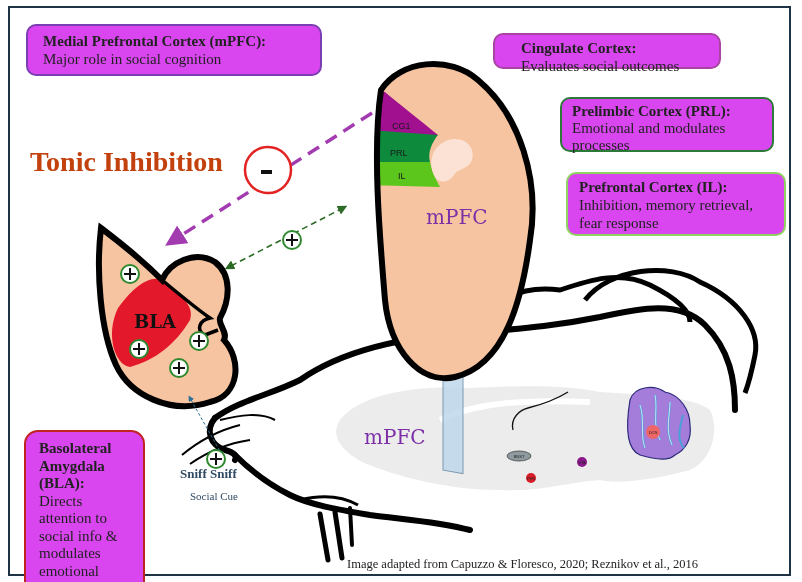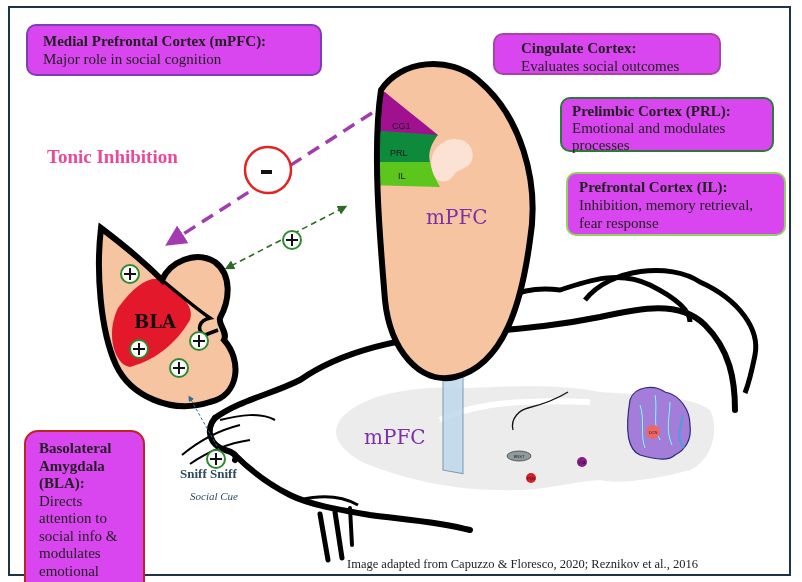--- a/index.html
+++ b/index.html
@@ -2,28 +2,28 @@
 <html><head>
   <meta charset="utf-8">
   <style>
     html, body { margin: 0; padding: 0; background: #ffffff; }
     body { width: 802px; height: 582px; position: relative; overflow: hidden; font-family: "Liberation Serif", "DejaVu Serif", serif; }
     .frame { position: absolute; left: 8px; top: 6px; width: 783px; height: 570px; border: 2px solid #1f3346; box-sizing: border-box; }
     svg.art { position: absolute; left: 0; top: 0; }
     .box { position: absolute; box-sizing: border-box; border-radius: 10px; background: #d946ef; padding: 6px 10px; font-size: 15px; line-height: 18px; color: #222; }
     .box .t { font-weight: bold; display: block; }
     .box-mpfc { left: 26px; top: 24px; width: 296px; height: 52px; border: 2px solid #7a3fb3; padding-left: 15px; }
-    .box-cg { left: 493px; top: 33px; width: 228px; height: 42px; border: 2px solid #a845a3; padding: 4px 12px 4px 26px; }
+    .box-cg { left: 493px; top: 33px; width: 228px; height: 36px; border: 2px solid #a845a3; padding: 4px 12px 4px 26px; }
     .box-prl { left: 560px; top: 97px; width: 214px; height: 55px; border: 2px solid #2b7a38; padding: 4px 8px 4px 10px; line-height: 17px; }
     .box-il { left: 566px; top: 172px; width: 220px; height: 64px; border: 2px solid #8fd363; padding: 4px 8px 4px 11px; line-height: 18px; }
     .box-bla { left: 24px; top: 382px; width: 121px; height: 186px; border: 2px solid #c12222; padding: 8px 6px 6px 13px; font-size: 15px; line-height: 17.5px; border-radius: 14px; margin-top: 48px; }
-    .tonic { position: absolute; left: 47px; top: 146px; font-weight: bold; font-size: 19px; color: #ec4899; }
+    .tonic { position: absolute; left: 30px; top: 146px; font-weight: bold; font-size: 28px; color: #c2410c; }
     .lbl { position: absolute; font-family: "DejaVu Serif", serif; font-weight: normal; color: #7c2fa6; font-size: 20px; }
     .sniff { position: absolute; left: 180px; top: 466px; font-weight: bold; color: #2f4a63; font-size: 13px; }
-    .socialcue { position: absolute; left: 190px; top: 490px; font-style: italic; color: #2f4a63; font-size: 11px; }
+    .socialcue { position: absolute; left: 190px; top: 490px; color: #2f4a63; font-size: 11px; }
     .credit { position: absolute; left: 347px; top: 557px; font-size: 12.5px; color: #222; text-align: right; }
     .subreg { font-family: "Liberation Sans", sans-serif; font-size: 9px; fill: #1a1a1a; }
     .tiny { font-family: "Liberation Sans", sans-serif; font-size: 4px; fill: #222; }
   </style>
 </head>
 <body>
 
 <div class="frame"></div>
 
 <svg class="art" width="802" height="582" viewBox="0 0 802 582">

